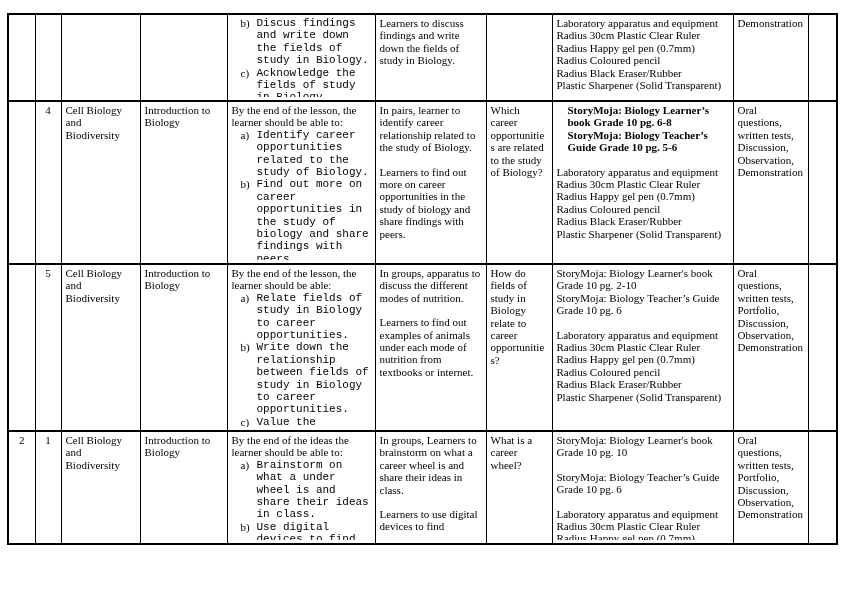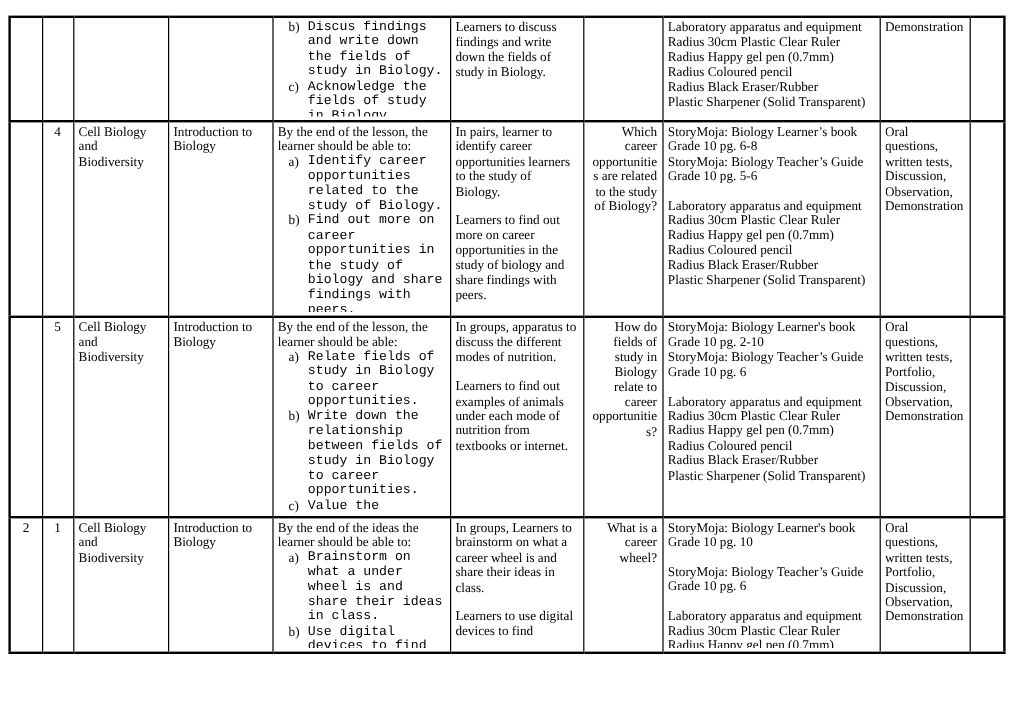--- a/index.html
+++ b/index.html
@@ -14,22 +14,22 @@
   td.bold{font-weight:normal;}
   .cb{overflow:hidden;}
   tr.r0{height:87px;}  tr.r0 .cb{max-height:80px;}
   tr.r1{height:163px;} tr.r1 .cb{max-height:156px;}
   tr.r2{height:167px;} tr.r2 .cb{max-height:160px;}
   tr.r3{height:113px;} tr.r3 .cb{max-height:106px;}
   .li{display:flex;padding-left:9px;}
   .lab{flex:0 0 16px;}
   .litx{flex:1;font-family:Liberation Mono, monospace;}
   .para.gap,.grp.gap{margin-top:12px;}
-  .b{font-weight:normal;}
-  td.inq{overflow-wrap:break-word;word-break:break-word;text-align:right;}
+  .b{font-weight:bold;margin-left:11px;}
+  td.inq{overflow-wrap:break-word;word-break:break-word;}
 </style>
 </head>
 <body>
 
 <table class="sow">
   <colgroup>
     <col style="width:27px">
       <col style="width:26px">
       <col style="width:79px">
     <col style="width:87px">
@@ -98,21 +98,21 @@
               <span class="litx">Find out more on career opportunities in the study of biology and share findings with peers.</span>
             </div>
             <div class="li">
               <span class="lab">c)</span>
               <span class="litx">Appreciate career opportunities related to the study of Biology.</span>
             </div>
           </div>
         </td>
         <td>
           <div class="cb">
-            <div class="para">In pairs, learner to identify career opportunities learners to the study of Biology.</div>
+            <div class="para">In pairs, learner to identify career relationship related to the study of Biology.</div>
             <div class="para gap">Learners to find out more on career opportunities in the study of biology and share findings with peers.</div>
           </div>
         </td>
         <td class="inq">Which career opportunities are related to the study of Biology?</td>
         <td>
           <div class="cb">
             <div class="grp b">
               <div class="rline">StoryMoja: Biology Learner’s book Grade 10 pg. 6-8</div>
               <div class="rline">StoryMoja: Biology Teacher’s Guide Grade 10 pg. 5-6</div>
             </div>

